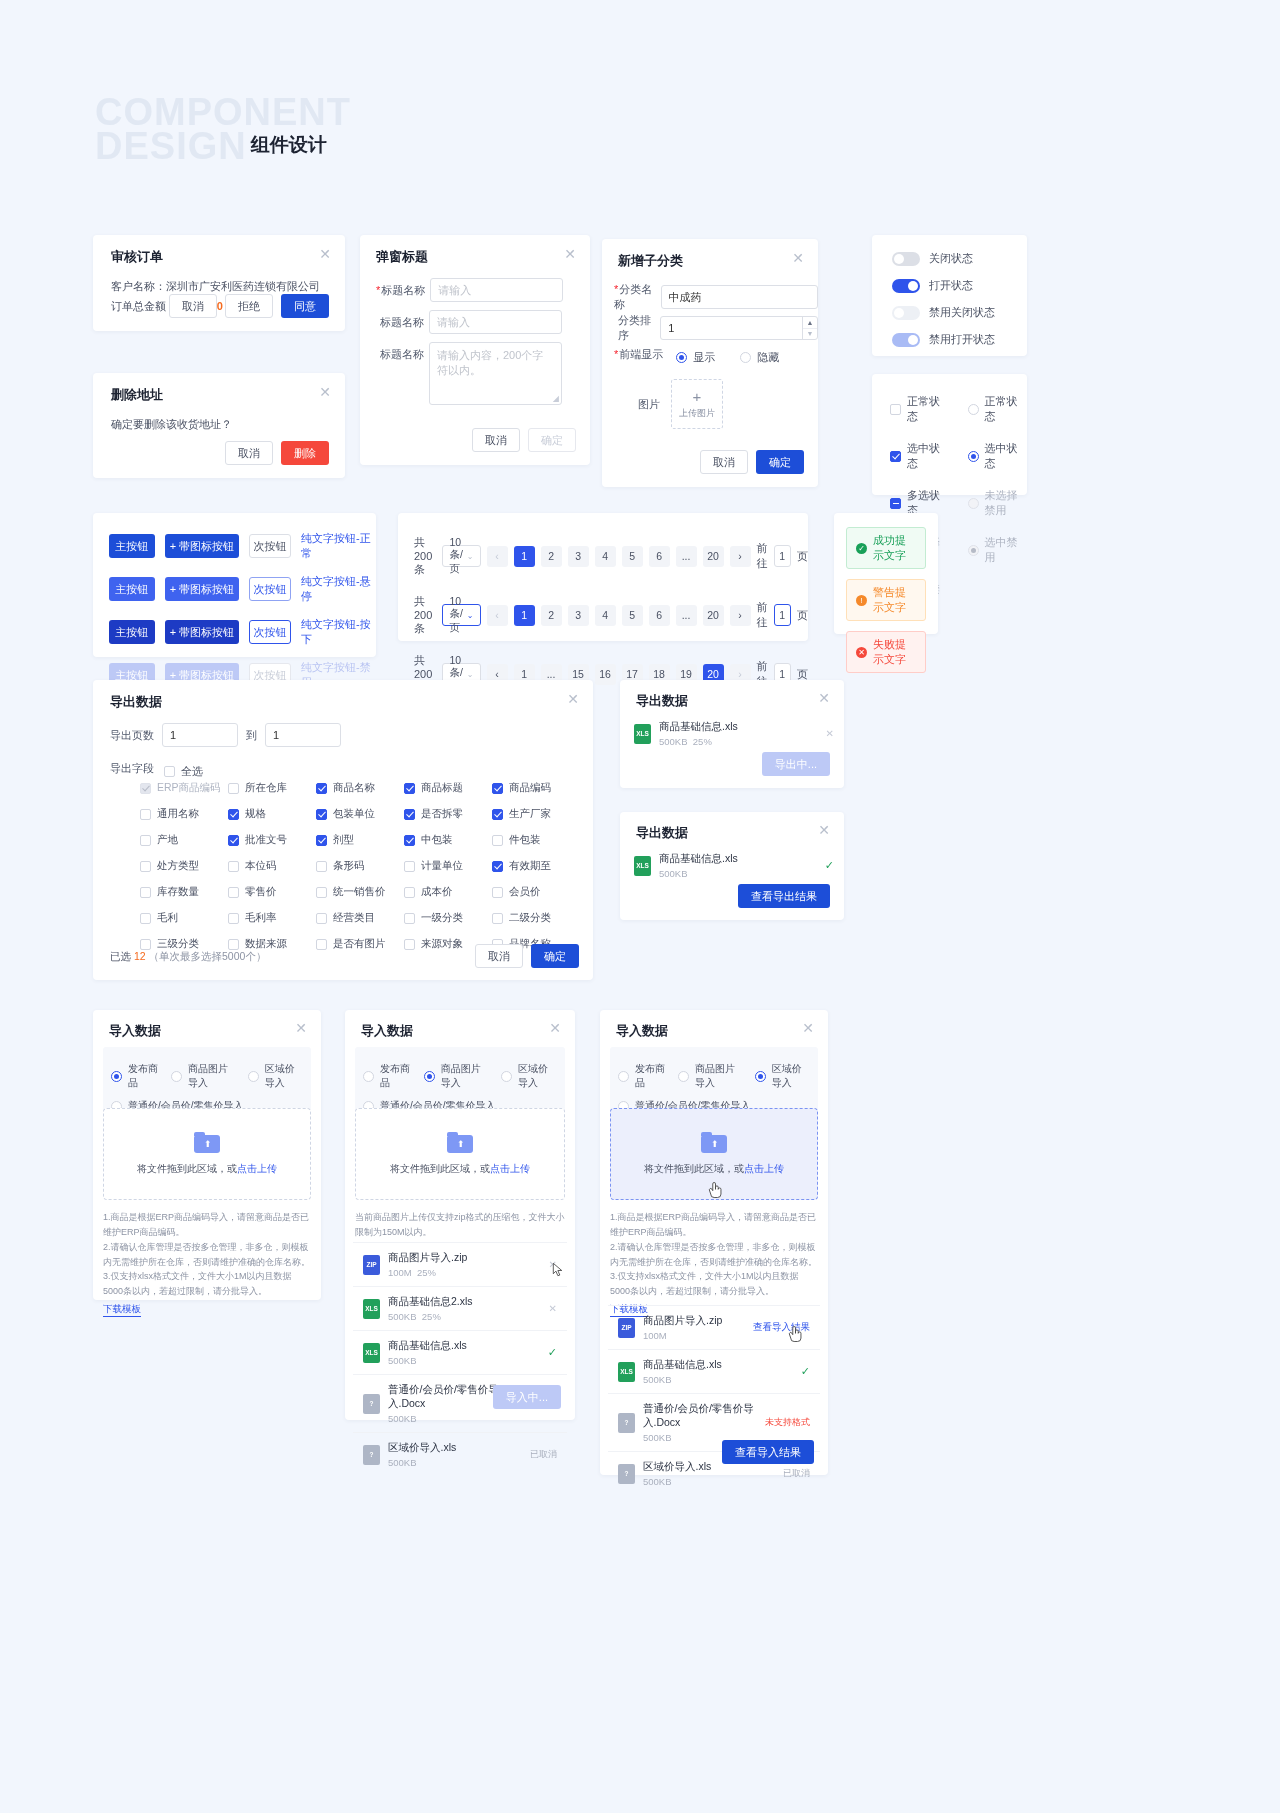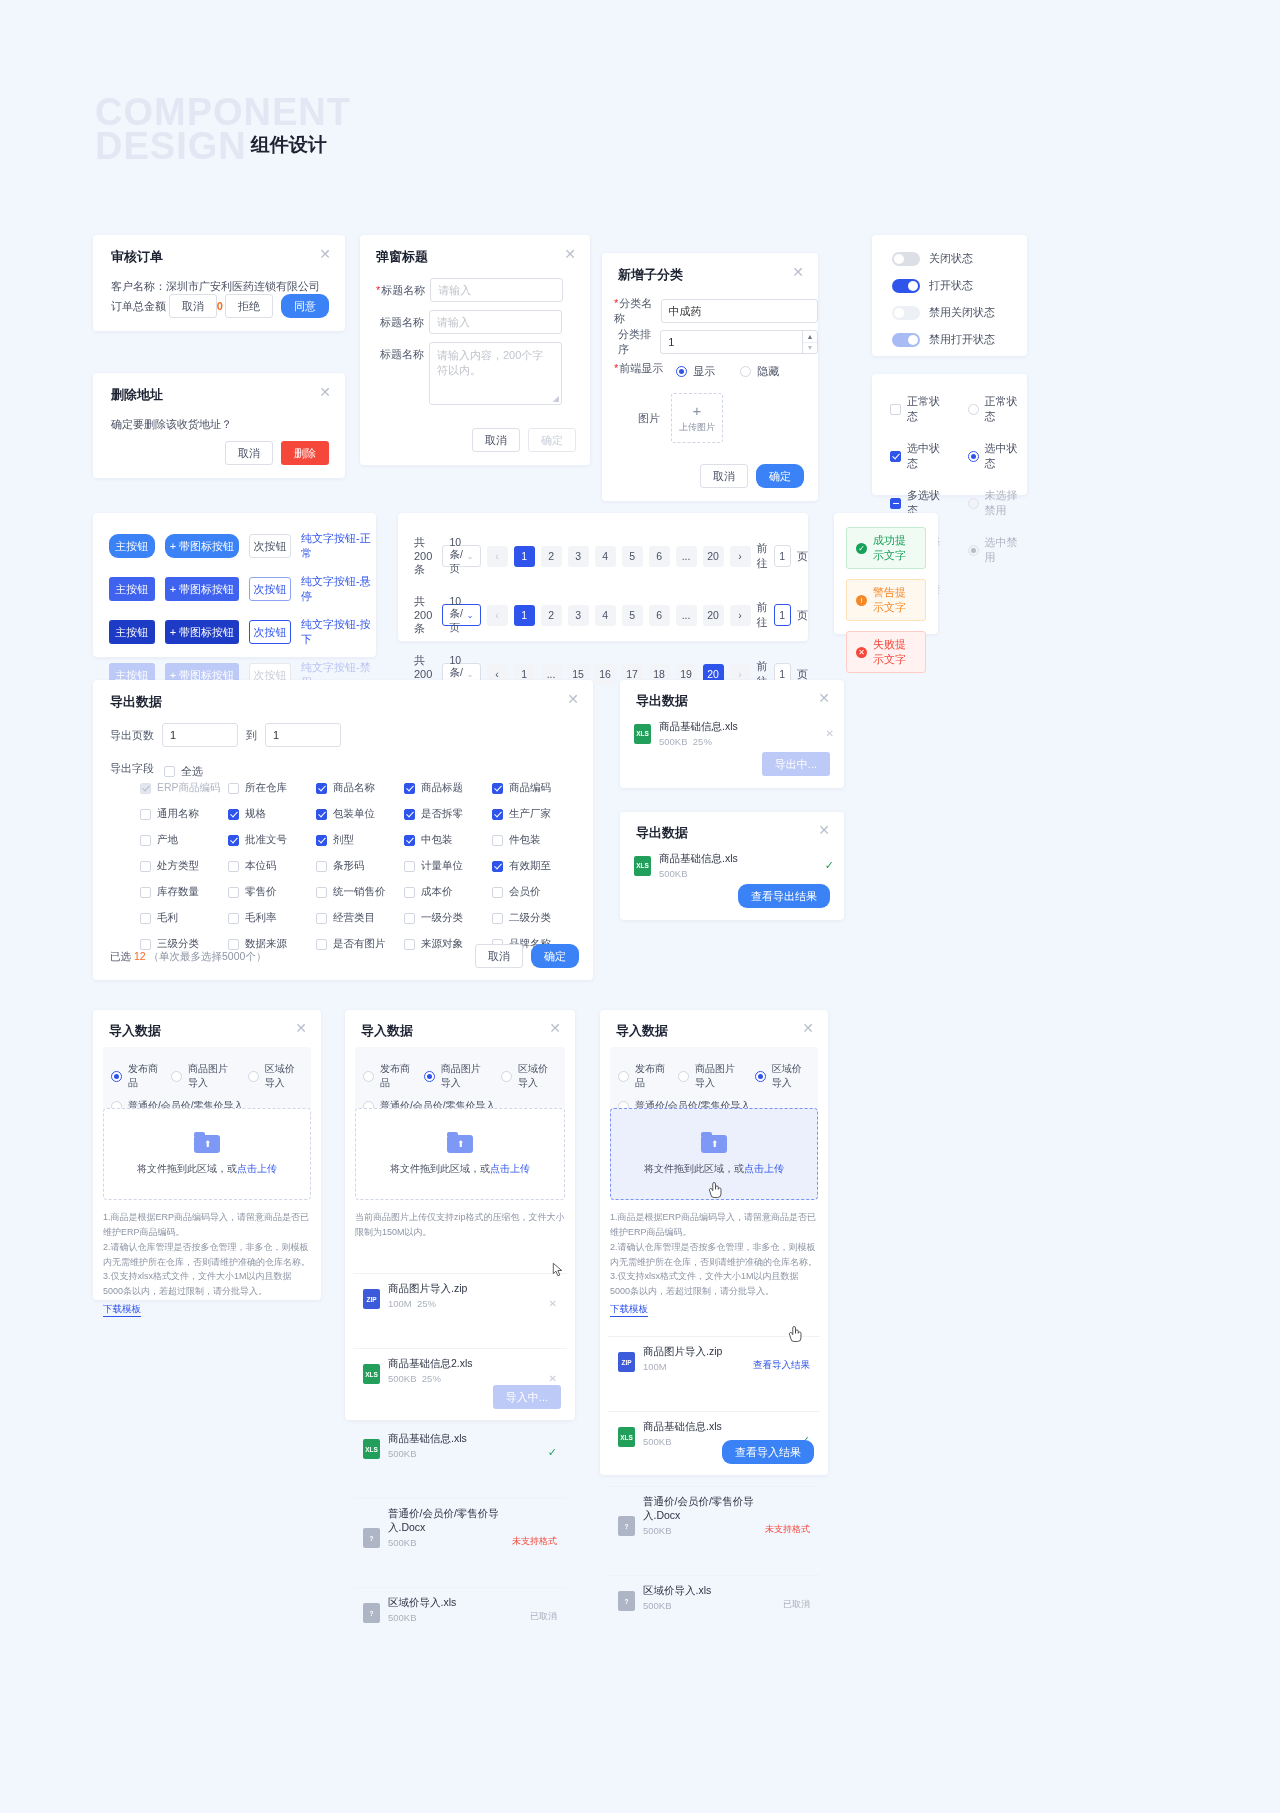--- a/index.html
+++ b/index.html
@@ -18,21 +18,21 @@
   .card { position:absolute; background:#fff; border-radius:4px; box-shadow:0 1px 4px rgba(30,50,90,.06); }
   .ttl { font-size:13px; font-weight:bold; color:#1d2332; }
   .xclose { position:absolute; color:#b8bfcc; font-size:14px; cursor:pointer; line-height:1; }
   .lbl { color:#50586b; font-size:11px; }
   .req { color:#f5222d; margin-right:1px; }
   .inp { border:1px solid #dcdfe6; border-radius:3px; background:#fff; height:24px; font-size:11px; color:#333;
          display:flex; align-items:center; padding:0 7px; }
   .ph { color:#c0c4cc; }
   .btn { border-radius:3px; font-size:11px; height:24px; padding:0 12px; display:inline-flex;
          align-items:center; justify-content:center; cursor:pointer; border:1px solid transparent; white-space:nowrap; }
-  .b-pri { background:#3b82f6; color:#fff;border-radius:9px; }
+  .b-pri { background:#1d4ed8; color:#fff; }
   .b-pri-hv { background:#3f63ef; color:#fff; }
   .b-pri-ac { background:#1d3bc4; color:#fff; }
   .b-pri-dis { background:#bdc9f6; color:#fff; }
   .b-def { background:#fff; color:#4a5163; border:1px solid #dcdfe6; }
   .b-def-hv { background:#fff; color:#2f54eb; border:1px solid #8fa3f3; }
   .b-def-ac { background:#fff; color:#2f54eb; border:1px solid #2f54eb; }
   .b-def-dis { background:#fff; color:#c8cdd8; border:1px solid #e6e8ee; }
   .b-dan { background:#f5483b; color:#fff; }
   .b-txt { color:#2f54eb; font-size:11px; cursor:pointer; }
   .b-txt-dis { color:#b9c4f2; }
@@ -79,21 +79,21 @@
   .alert { border-radius:3px; padding:5px 9px; display:flex; align-items:center; gap:6px; font-size:11px; margin-bottom:10px; }
   .a-suc { background:#f0fbf4; border:1px solid #c3ecd2; color:#18a058; }
   .a-wrn { background:#fff8ef; border:1px solid #ffe0b8; color:#f5892a; }
   .a-err { background:#fff2f0; border:1px solid #ffcdc8; color:#f5483b; }
   .dot { width:11px; height:11px; border-radius:50%; display:inline-flex; align-items:center;
          justify-content:center; color:#fff; font-size:8px; flex:none; }
   
   .grid5 { display:grid; grid-template-columns:repeat(5,1fr); row-gap:12px; }
   .gi { display:flex; align-items:center; gap:6px; font-size:10.5px; color:#4a5163; }
   
-  .fr { display:flex; align-items:flex-end; gap:8px; padding:8px 10px; border-top:1px solid #f0f2f6; position:relative;margin-top:31px; }
+  .fr { display:flex; align-items:center; gap:8px; padding:8px 10px; border-top:1px solid #f0f2f6; position:relative; }
   .fico { width:17px; height:20px; border-radius:2px; display:flex; align-items:center; justify-content:center;
           color:#fff; font-size:6.5px; font-weight:bold; flex:none; }
   .fi-zip { background:#3b5bdb; } .fi-xls { background:#22a05b; } .fi-unk { background:#aeb6c6; }
   .fname { font-size:10.5px; color:#2d3444; }
   .fmeta { font-size:9.5px; color:#aab0be; margin-top:2px; }
   .upz { border:1px dashed #cfd6e4; border-radius:4px; display:flex; flex-direction:column;
          align-items:center; justify-content:center; background:#fff; }
   .upz.act { border:1px dashed #7b93f2; background:#eceffc; }
   .folder { width:26px; height:21px; position:relative; }
   .folder .bk { position:absolute; left:0; top:0; width:11px; height:4px; background:#7e98f5; border-radius:2px 2px 0 0; }
@@ -162,21 +162,21 @@
       <span class="ph">请输入内容，200个字符以内。</span>
       <span style="position:absolute;right:2px;bottom:1px;color:#c8cdd8;font-size:8px;">◢</span>
     </div>
   </div>
   <div style="position:absolute;right:14px;bottom:13px;display:flex;gap:8px;">
     <div class="btn b-def">取消</div>
     <div class="btn b-def-dis">确定</div>
   </div>
 </div>
 
-<div class="card" style="left:602px;top:253px;width:216px;height:248px;">
+<div class="card" style="left:602px;top:239px;width:216px;height:248px;">
   <div style="position:absolute;left:16px;top:13px;" class="ttl">新增子分类</div>
   <div class="xclose" style="right:14px;top:12px;">✕</div>
 
   <div style="position:absolute;left:12px;top:43px;display:flex;align-items:center;gap:5px;">
     <span class="lbl"><span class="req">*</span><span>分类名称</span></span>
     <div class="inp" style="width:184px;">
         <span>中成药</span>
       </div>
   </div>
 

